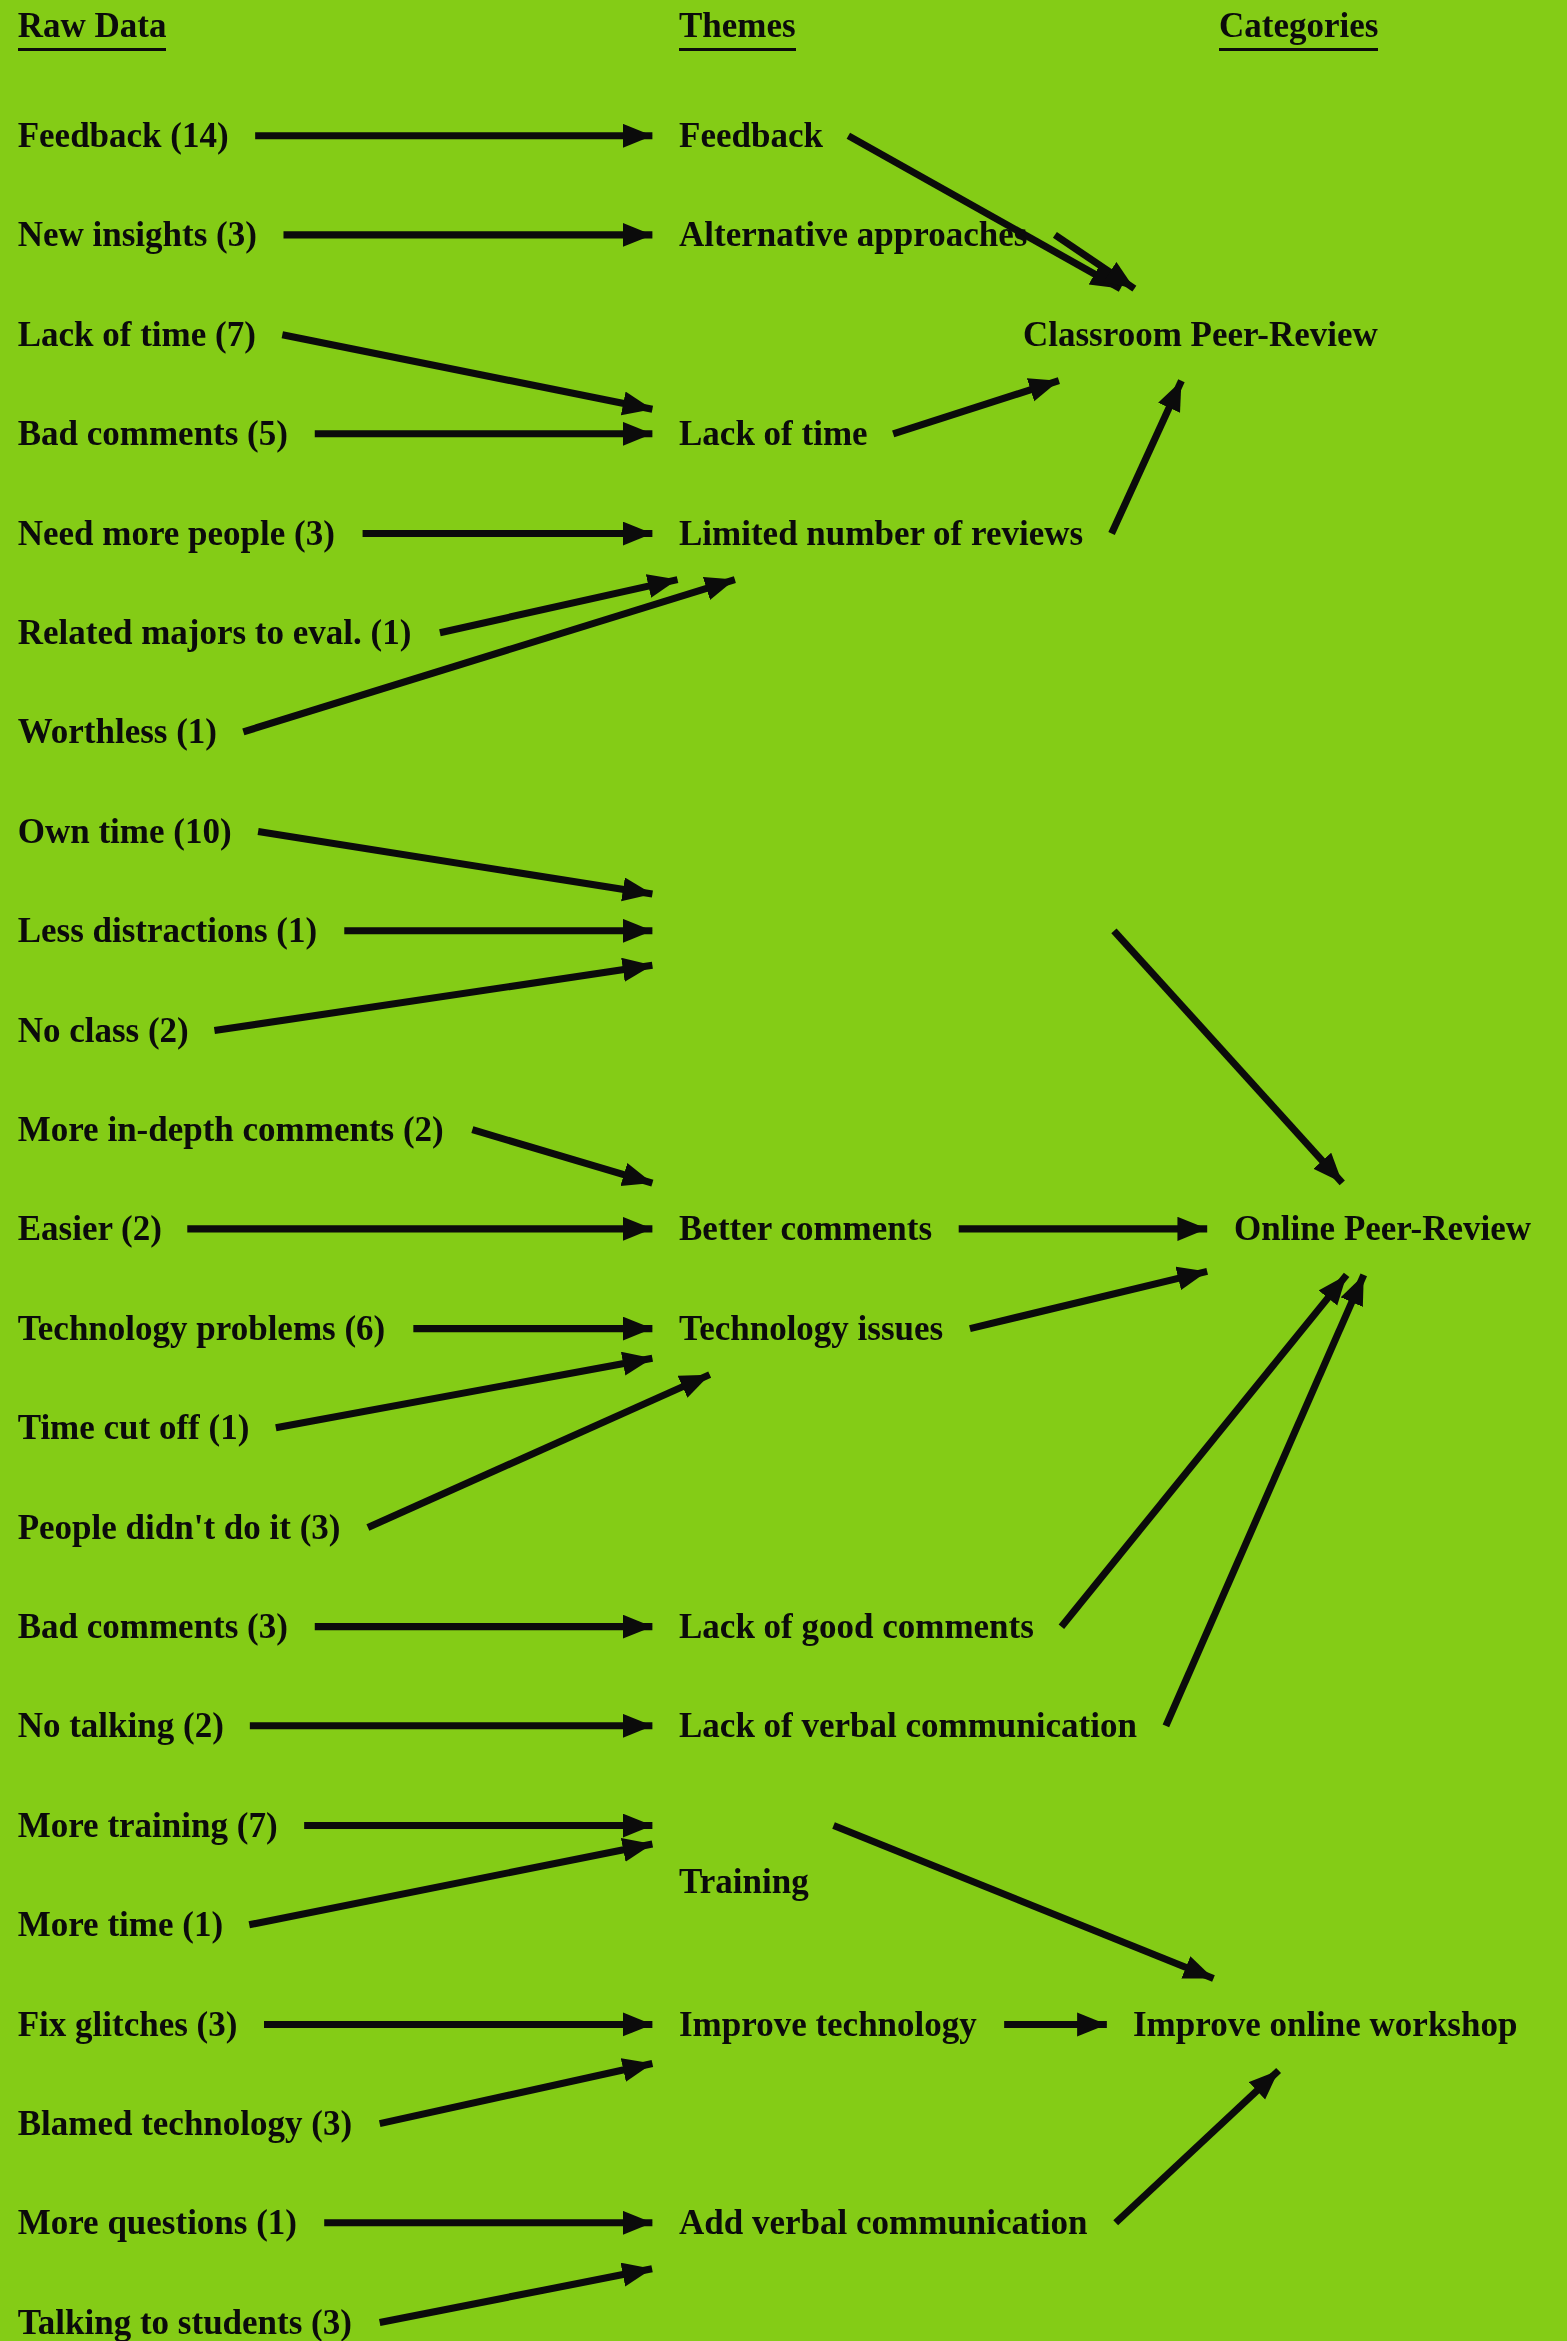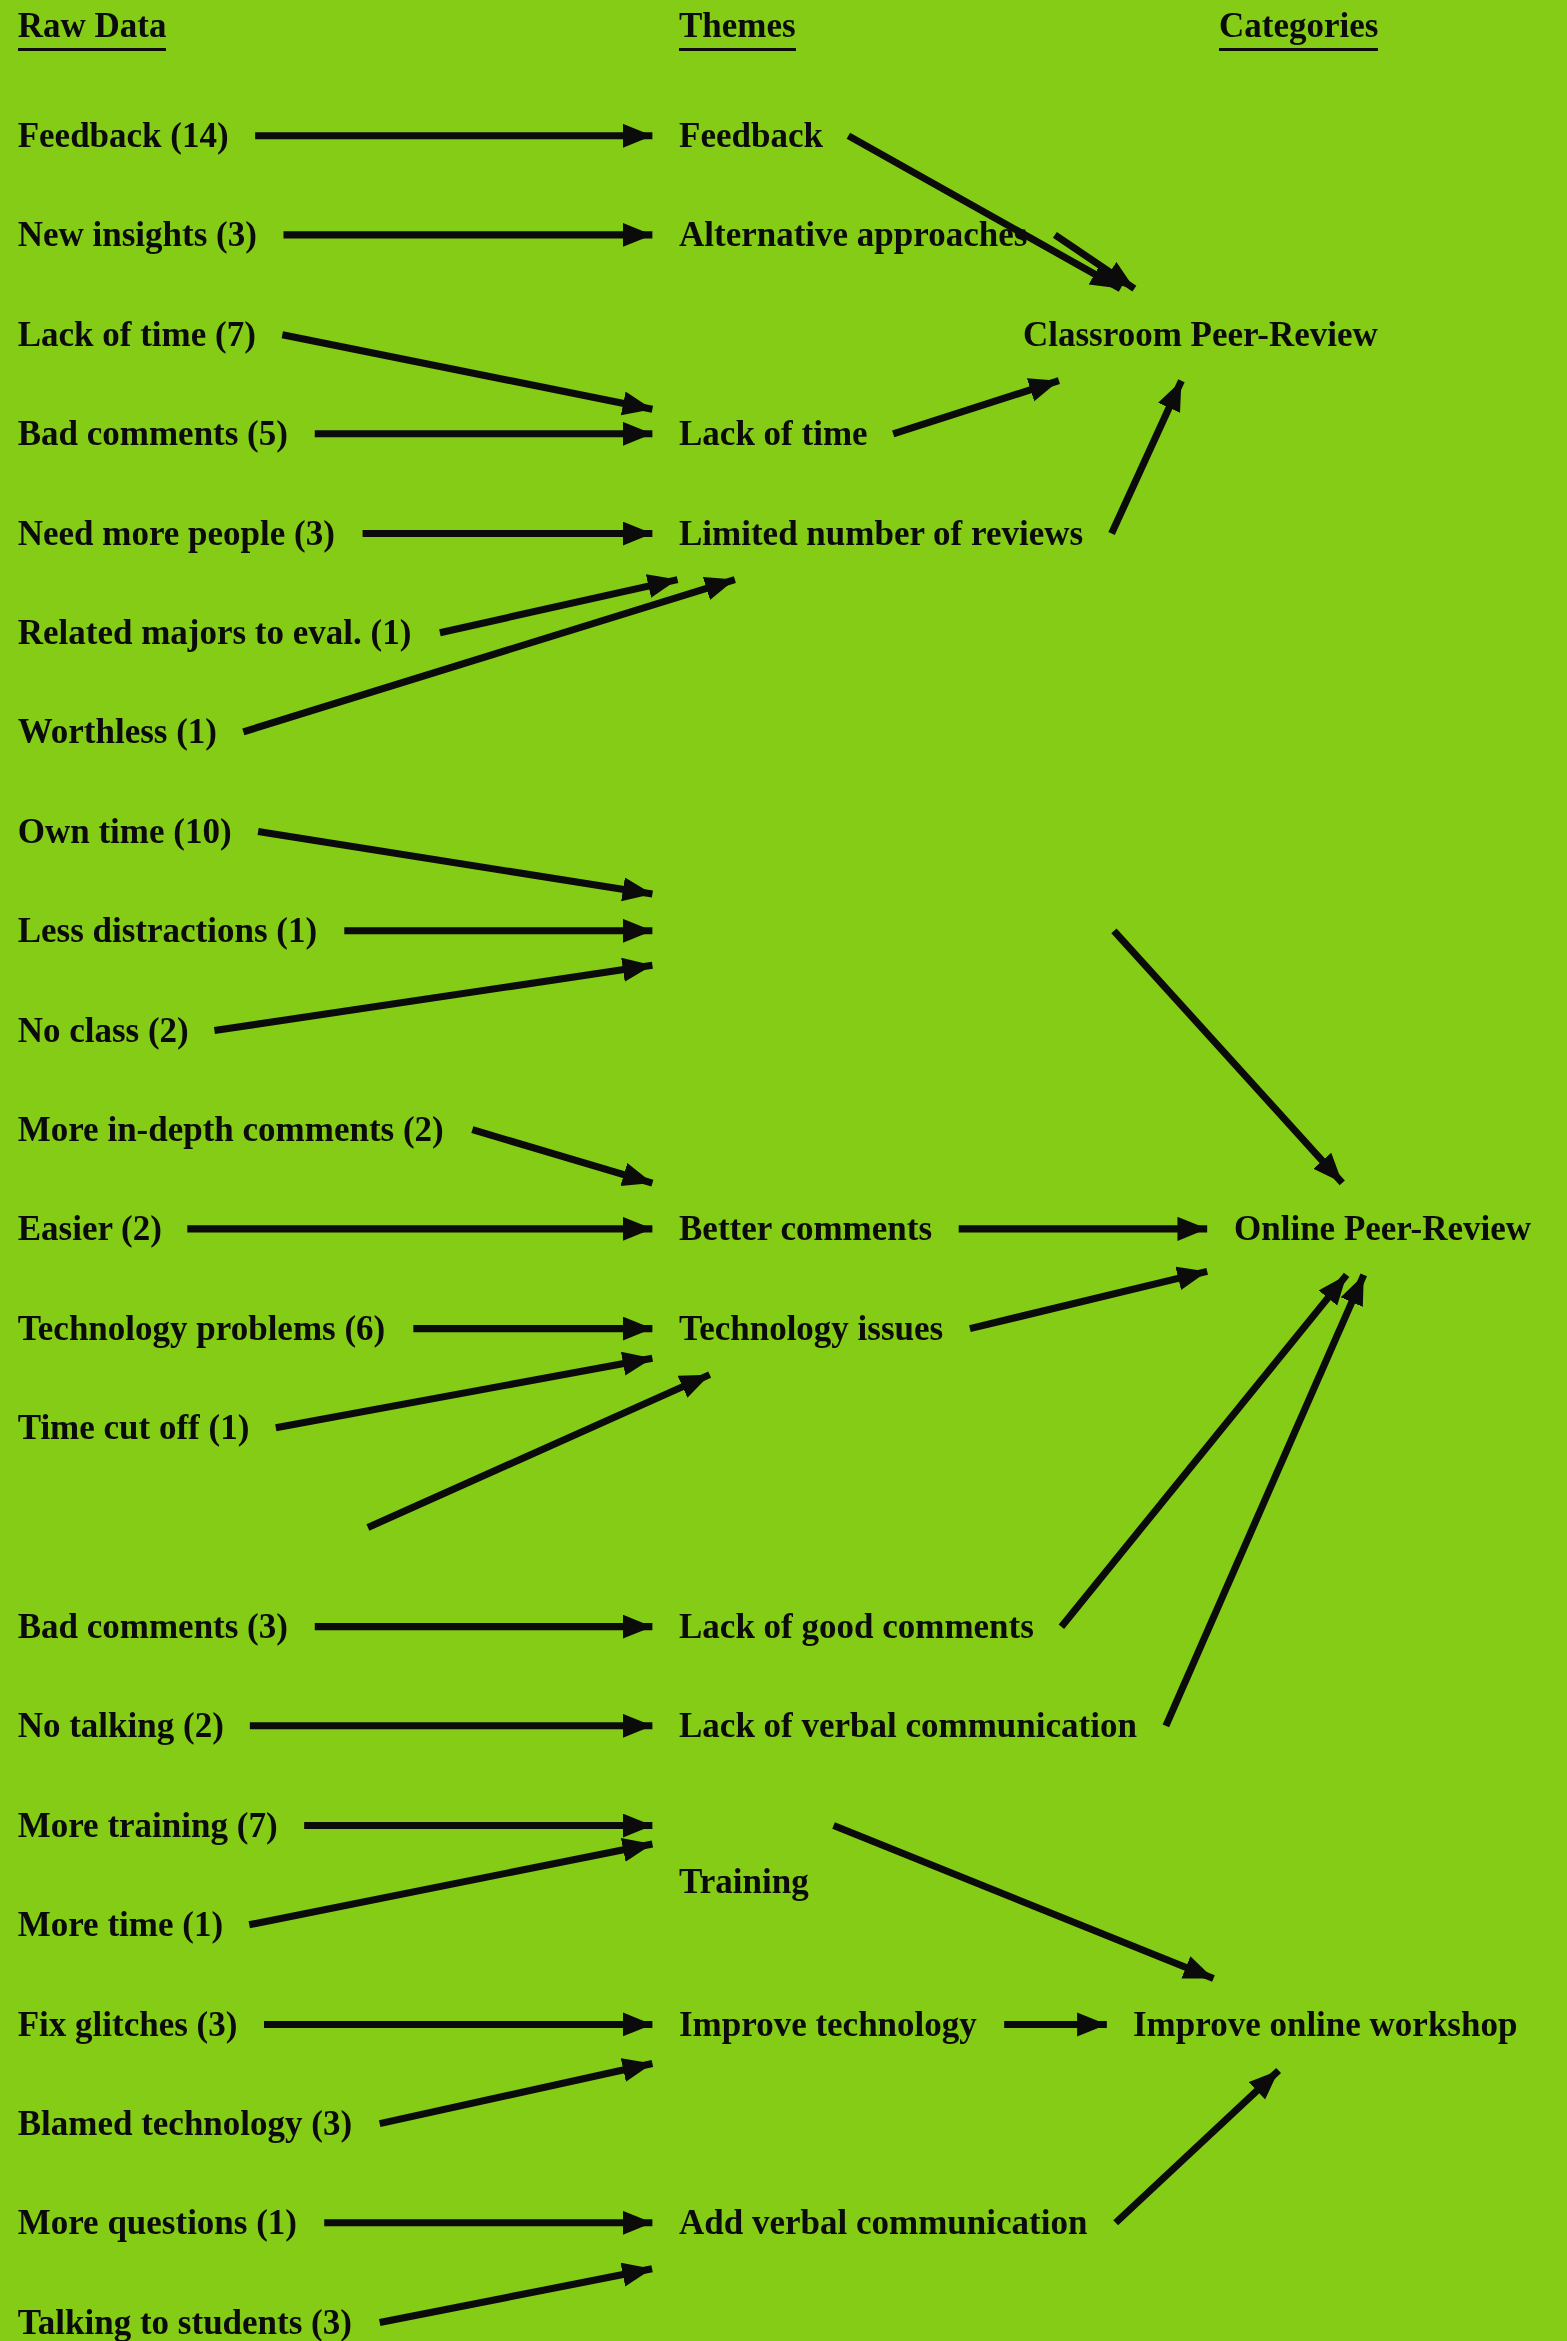--- a/index.html
+++ b/index.html
@@ -98,20 +98,21 @@
     <div class="node" style="left: 17.7px; top: 510px;">Need more people (3)</div>
     <div class="node" style="left: 17.7px; top: 609px;">Related majors to eval. (1)</div>
     <div class="node" style="left: 17.7px; top: 708px;">Worthless (1)</div>
     <div class="node" style="left: 17.7px; top: 808px;">Own time (10)</div>
     <div class="node" style="left: 17.7px; top: 907px;">Less distractions (1)</div>
     <div class="node" style="left: 17.7px; top: 1007px;">No class (2)</div>
     <div class="node" style="left: 17.7px; top: 1106px;">More in-depth comments (2)</div>
     <div class="node" style="left: 17.7px; top: 1205px;">Easier (2)</div>
     <div class="node" style="left: 17.7px; top: 1305px; text-align: right;">Technology problems (6)</div>
     <div class="node" style="left: 17.7px; top: 1404px;">Time cut off (1)</div>
+    <div class="node" style="left: 17.7px; top: 1504px;">People didn't do it (3)</div>
     <div class="node" style="left: 17.7px; top: 1603px;">Bad comments (3)</div>
     <div class="node" style="left: 17.7px; top: 1702px; text-align: right;">No talking (2)</div>
     <div class="node" style="left: 17.7px; top: 1802px;">More training (7)</div>
     <div class="node" style="left: 17.7px; top: 1901px;">More time (1)</div>
     <div class="node" style="left: 17.7px; top: 2001px;">Fix glitches (3)</div>
     <div class="node" style="left: 17.7px; top: 2100px;">Blamed technology (3)</div>
     <div class="node" style="left: 17.7px; top: 2199px; text-align: center;">More questions (1)</div>
     <div class="node" style="left: 17.7px; top: 2299px;">Talking to students (3)</div>
     <div class="node" style="left: 679px; top: 112px;">Feedback</div>
     <div class="node" style="left: 679px; top: 211px;">Alternative approaches</div>

